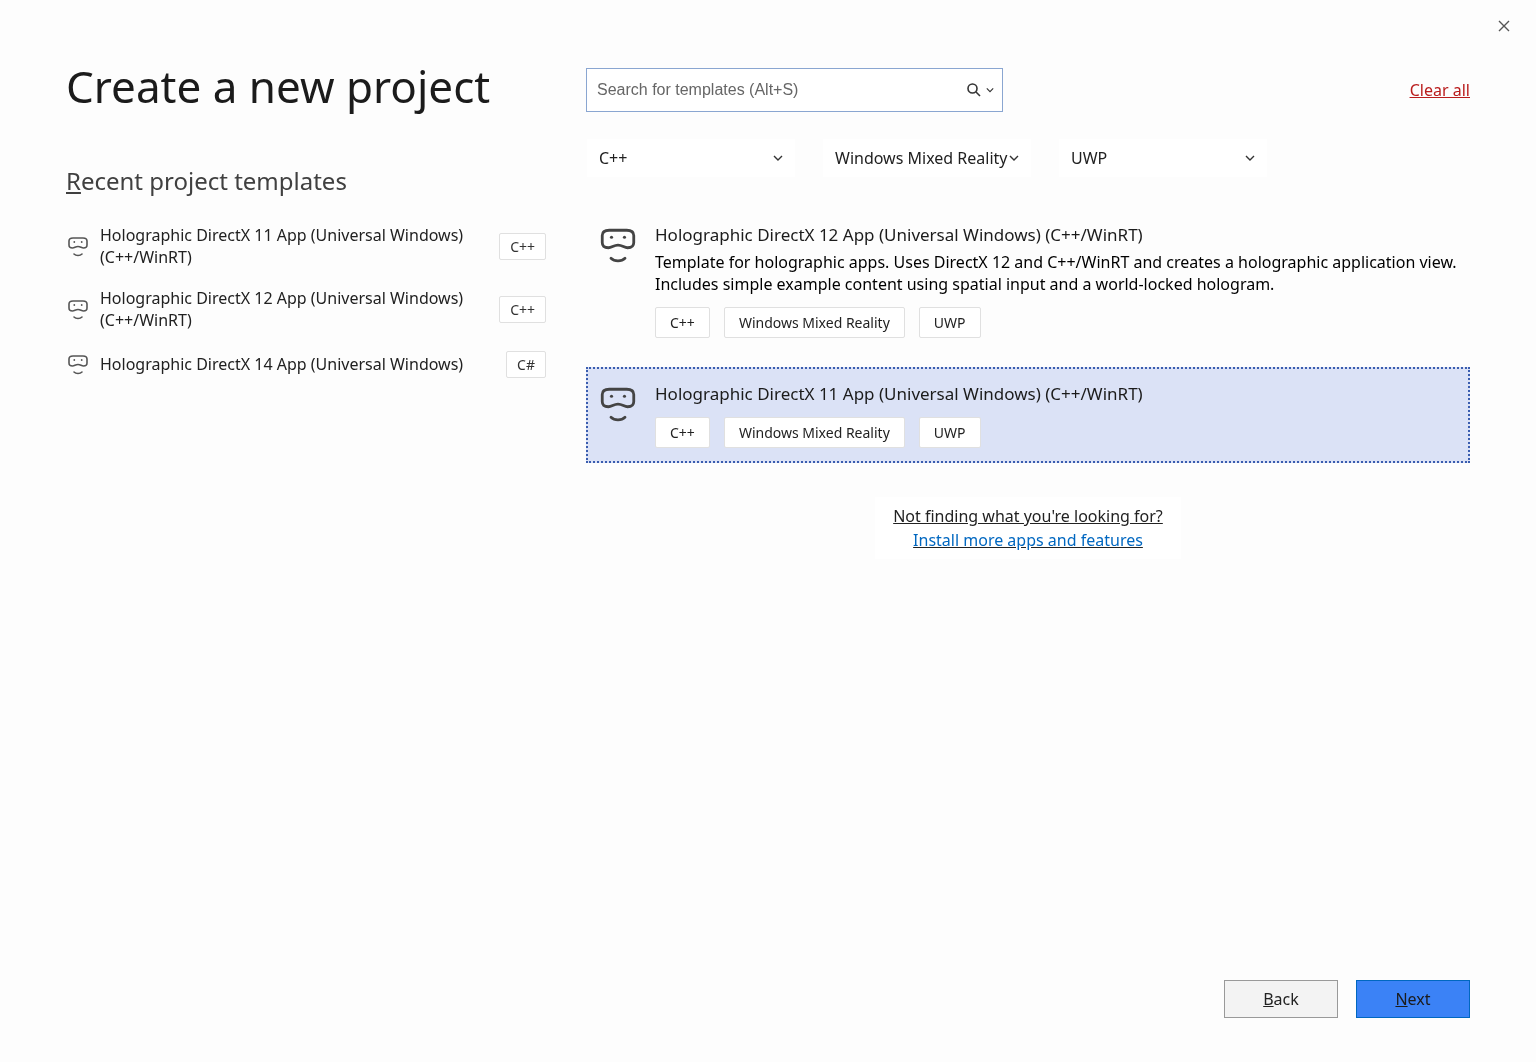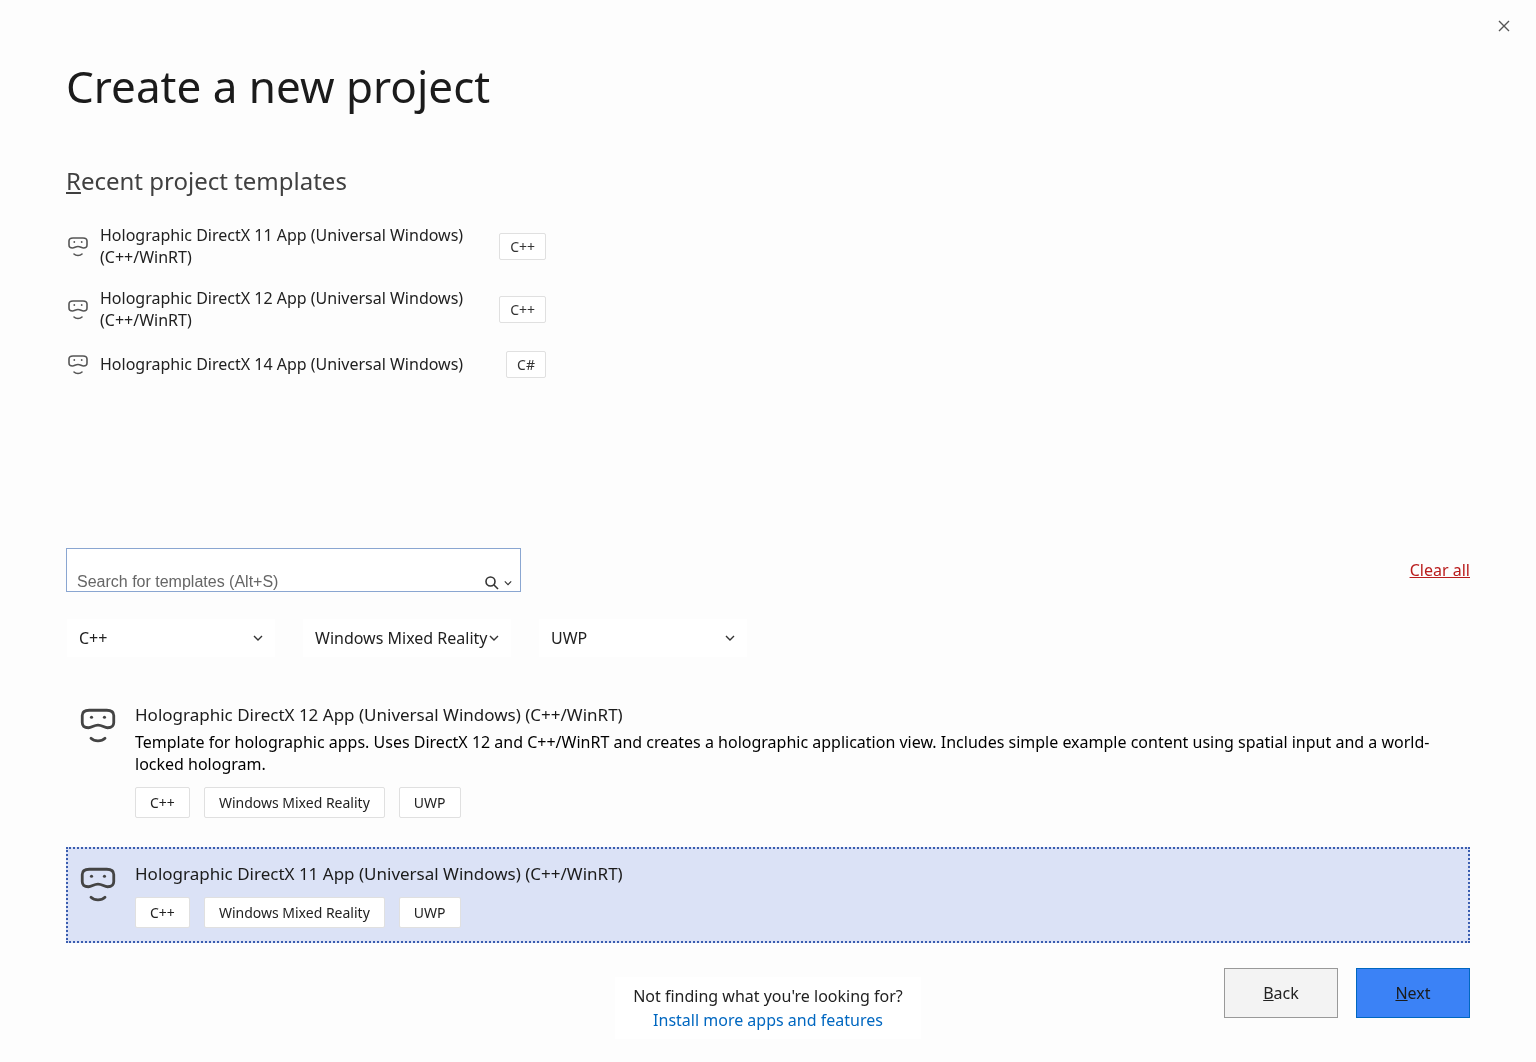--- a/index.html
+++ b/index.html
@@ -26,22 +26,23 @@
     color: #555;
     display:flex;
     align-items:center;
     justify-content:center;
     cursor:pointer;
   }
   .close-btn svg { width:14px; height:14px; }
 
   .top-row {
     display: flex;
-    flex-direction: column;
+    flex-direction: row;
     align-items: flex-start;
+    gap: 40px;
   }
   .left-col { width: 480px; flex: 0 0 480px; }
   .right-col { flex: 1; }
 
   h1.page-title {
     font-size: 44px;
     font-weight: 400;
     color: #1b1b1b;
     letter-spacing: 0px;
     margin-top: 12px;
@@ -81,25 +82,25 @@
 
   
   .search-row {
     display:flex;
     align-items:center;
     gap: 20px;
     margin-top: 24px;
     margin-bottom: 26px;
   }
   .search-box {
-    width: 455px;
+    width: 417px;
     height: 44px;
     border: 1px solid #8aa6d1;
     display:flex;
-    align-items:flex-end;
+    align-items:center;
     padding: 0 8px 0 10px;
     background:#fff;
   }
   .search-box input {
     flex:1;
     border:none;
     outline:none;
     font-size:16px;
     background:transparent;
     color:#333;
@@ -168,38 +169,39 @@
   }
 
   .not-finding {
     margin: 34px auto 0 auto;
     width: fit-content;
     text-align:center;
     font-size:16px;
     color:#222;
     background:#fff;
     padding: 8px 18px;
+    text-decoration: underline;
   }
   .not-finding .install-link {
     color:#0067c0;
     cursor:pointer;
     display:block;
     margin-top:2px;
   }
 
   .footer {
     position:absolute;
     bottom: 44px;
     right: 66px;
     display:flex;
     gap: 18px;
   }
   .footer button {
     width: 114px;
-    height: 50px;
+    height: 38px;
     font-size:16px;
     font-family:inherit;
     cursor:pointer;
     border-radius:0;
   }
   .btn-back {
     background:#f3f3f3;
     border:1px solid #999;
     color:#222;
   }

